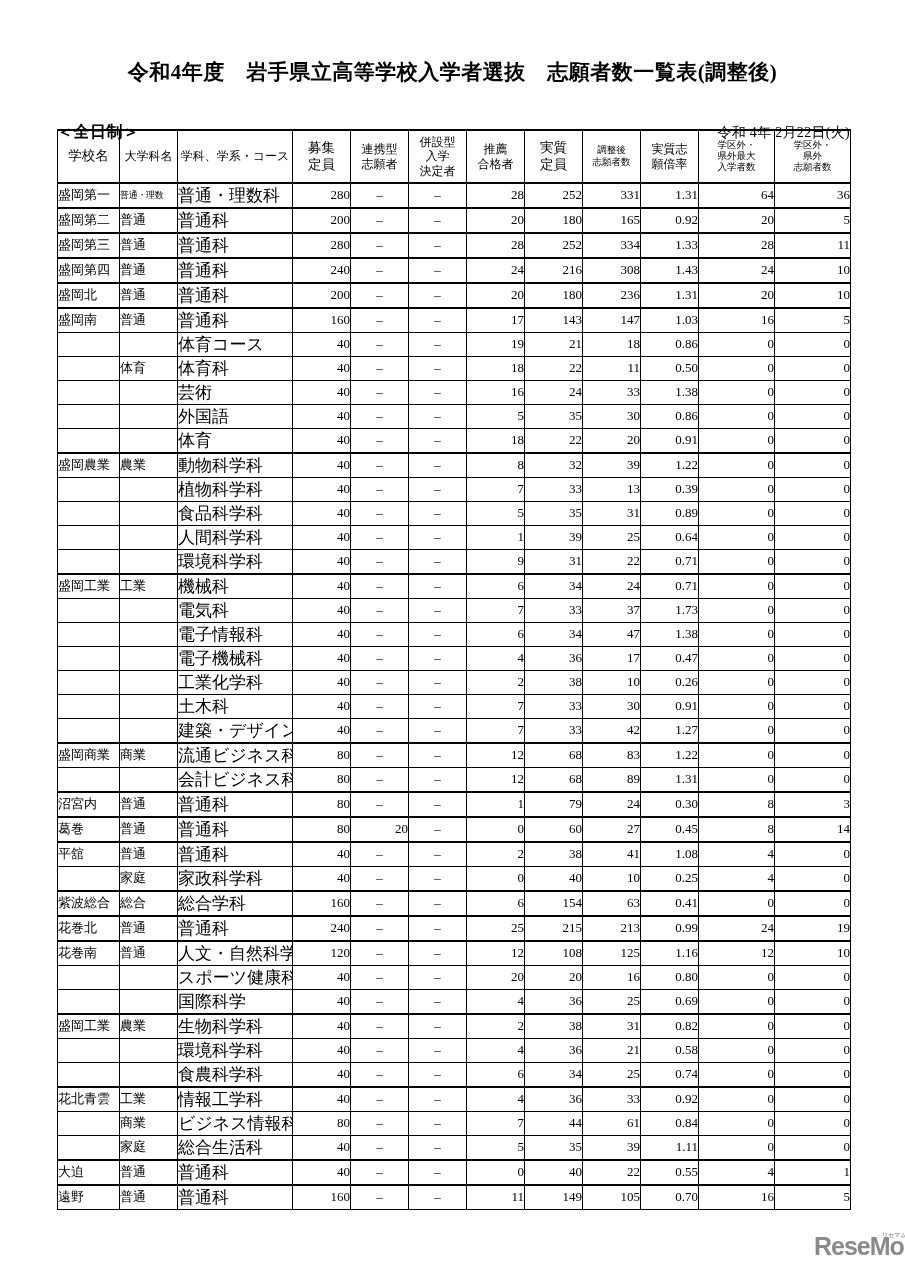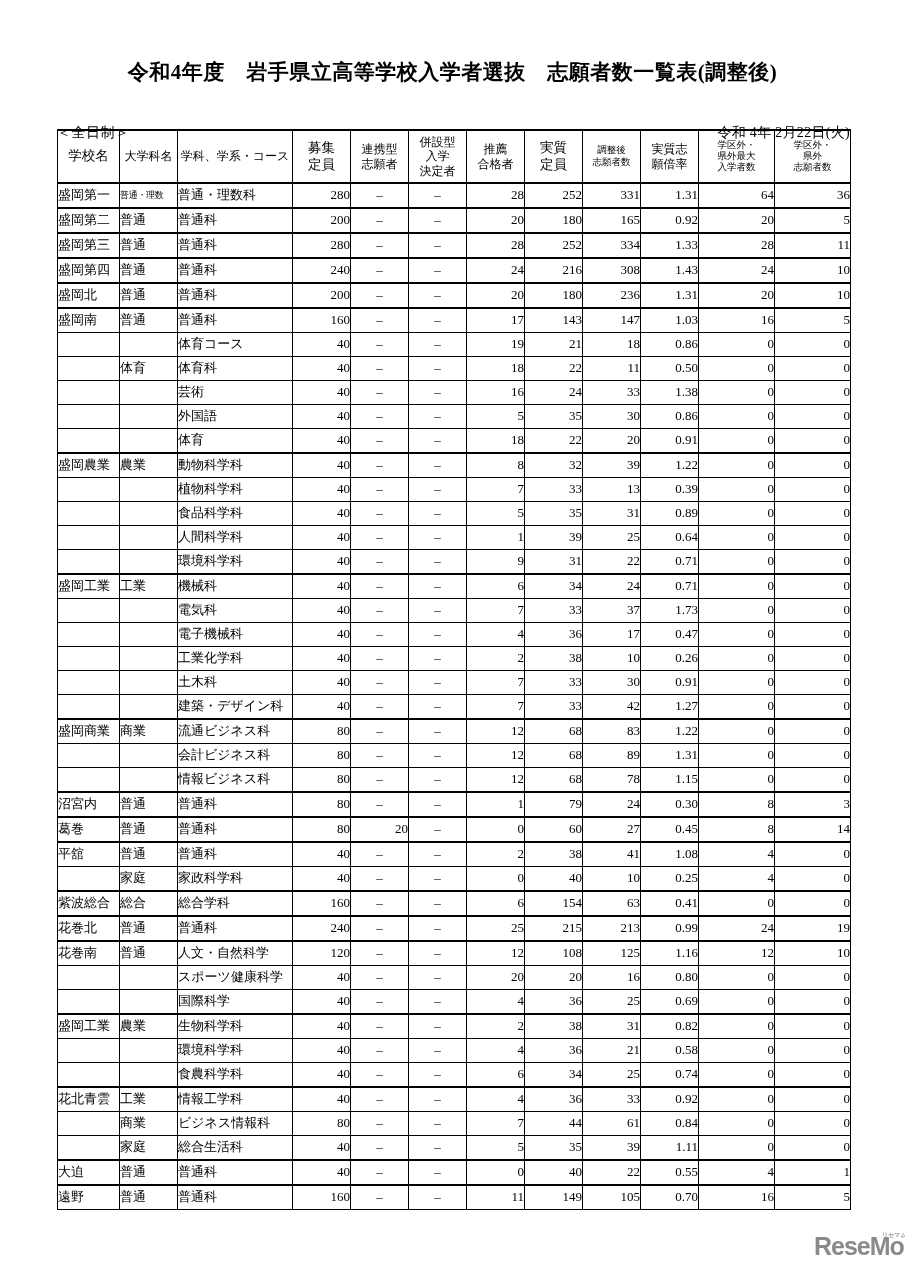--- a/index.html
+++ b/index.html
@@ -36,22 +36,22 @@
     position: absolute;
     left: 57px;
     top: 100px;
     width: 793px;
     display: flex;
     justify-content: space-between;
     align-items: baseline;
     font-size: 15px;
   }
   .subhead-left {
-    font-size: 14px;
-    font-weight: normal;
+    font-size: 16px;
+    font-weight: bold;
     letter-spacing: 0.5px;
   }
   .subhead-right {
     font-size: 14px;
     letter-spacing: 0.3px;
     margin-top: 24px;
   }
   table.grid {
     position: absolute;
     left: 57px;
@@ -113,21 +113,21 @@
     padding-left: 4px;
     font-size: 13px;
   }
   td.school.tiny, td.dept.tiny {
     font-size: 9px;
     letter-spacing: -0.3px;
   }
   td.course {
     text-align: left;
     padding-left: 5px;
-    font-size: 13px;
+    font-size: 17px;
   }
   td.num {
     text-align: right;
     padding-right: 6px;
     font-size: 13px;
     font-family: "Liberation Serif", "DejaVu Serif", serif;
   }
   td.dash {
     text-align: center;
     font-size: 13px;
@@ -503,20 +503,34 @@
           <td class="num">7</td>
           <td class="num">33</td>
           <td class="num">37</td>
           <td class="num">1.73</td>
           <td class="num">0</td>
           <td class="num sep-right">0</td>
         </tr>
         <tr>
           <td class="school sep-left"></td>
           <td class="dept"></td>
+          <td class="course">電子情報科</td>
+          <td class="num">40</td>
+          <td class="dash">–</td>
+          <td class="dash">–</td>
+          <td class="num">6</td>
+          <td class="num">34</td>
+          <td class="num">47</td>
+          <td class="num">1.38</td>
+          <td class="num">0</td>
+          <td class="num sep-right">0</td>
+        </tr>
+        <tr>
+          <td class="school sep-left"></td>
+          <td class="dept"></td>
           <td class="course">電子機械科</td>
           <td class="num">40</td>
           <td class="dash">–</td>
           <td class="dash">–</td>
           <td class="num">4</td>
           <td class="num">36</td>
           <td class="num">17</td>
           <td class="num">0.47</td>
           <td class="num">0</td>
           <td class="num sep-right">0</td>
@@ -581,34 +595,20 @@
           <td class="school sep-left"></td>
           <td class="dept"></td>
           <td class="course">会計ビジネス科</td>
           <td class="num">80</td>
           <td class="dash">–</td>
           <td class="dash">–</td>
           <td class="num">12</td>
           <td class="num">68</td>
           <td class="num">89</td>
           <td class="num">1.31</td>
-          <td class="num">0</td>
-          <td class="num sep-right">0</td>
-        </tr>
-        <tr>
-          <td class="school sep-left"></td>
-          <td class="dept"></td>
-          <td class="course">情報ビジネス科</td>
-          <td class="num">80</td>
-          <td class="dash">–</td>
-          <td class="dash">–</td>
-          <td class="num">12</td>
-          <td class="num">68</td>
-          <td class="num">78</td>
-          <td class="num">1.15</td>
           <td class="num">0</td>
           <td class="num sep-right">0</td>
         </tr>
         <tr class="group-start">
           <td class="school sep-left">沼宮内</td>
           <td class="dept">普通</td>
           <td class="course">普通科</td>
           <td class="num">80</td>
           <td class="dash">–</td>
           <td class="dash">–</td>

